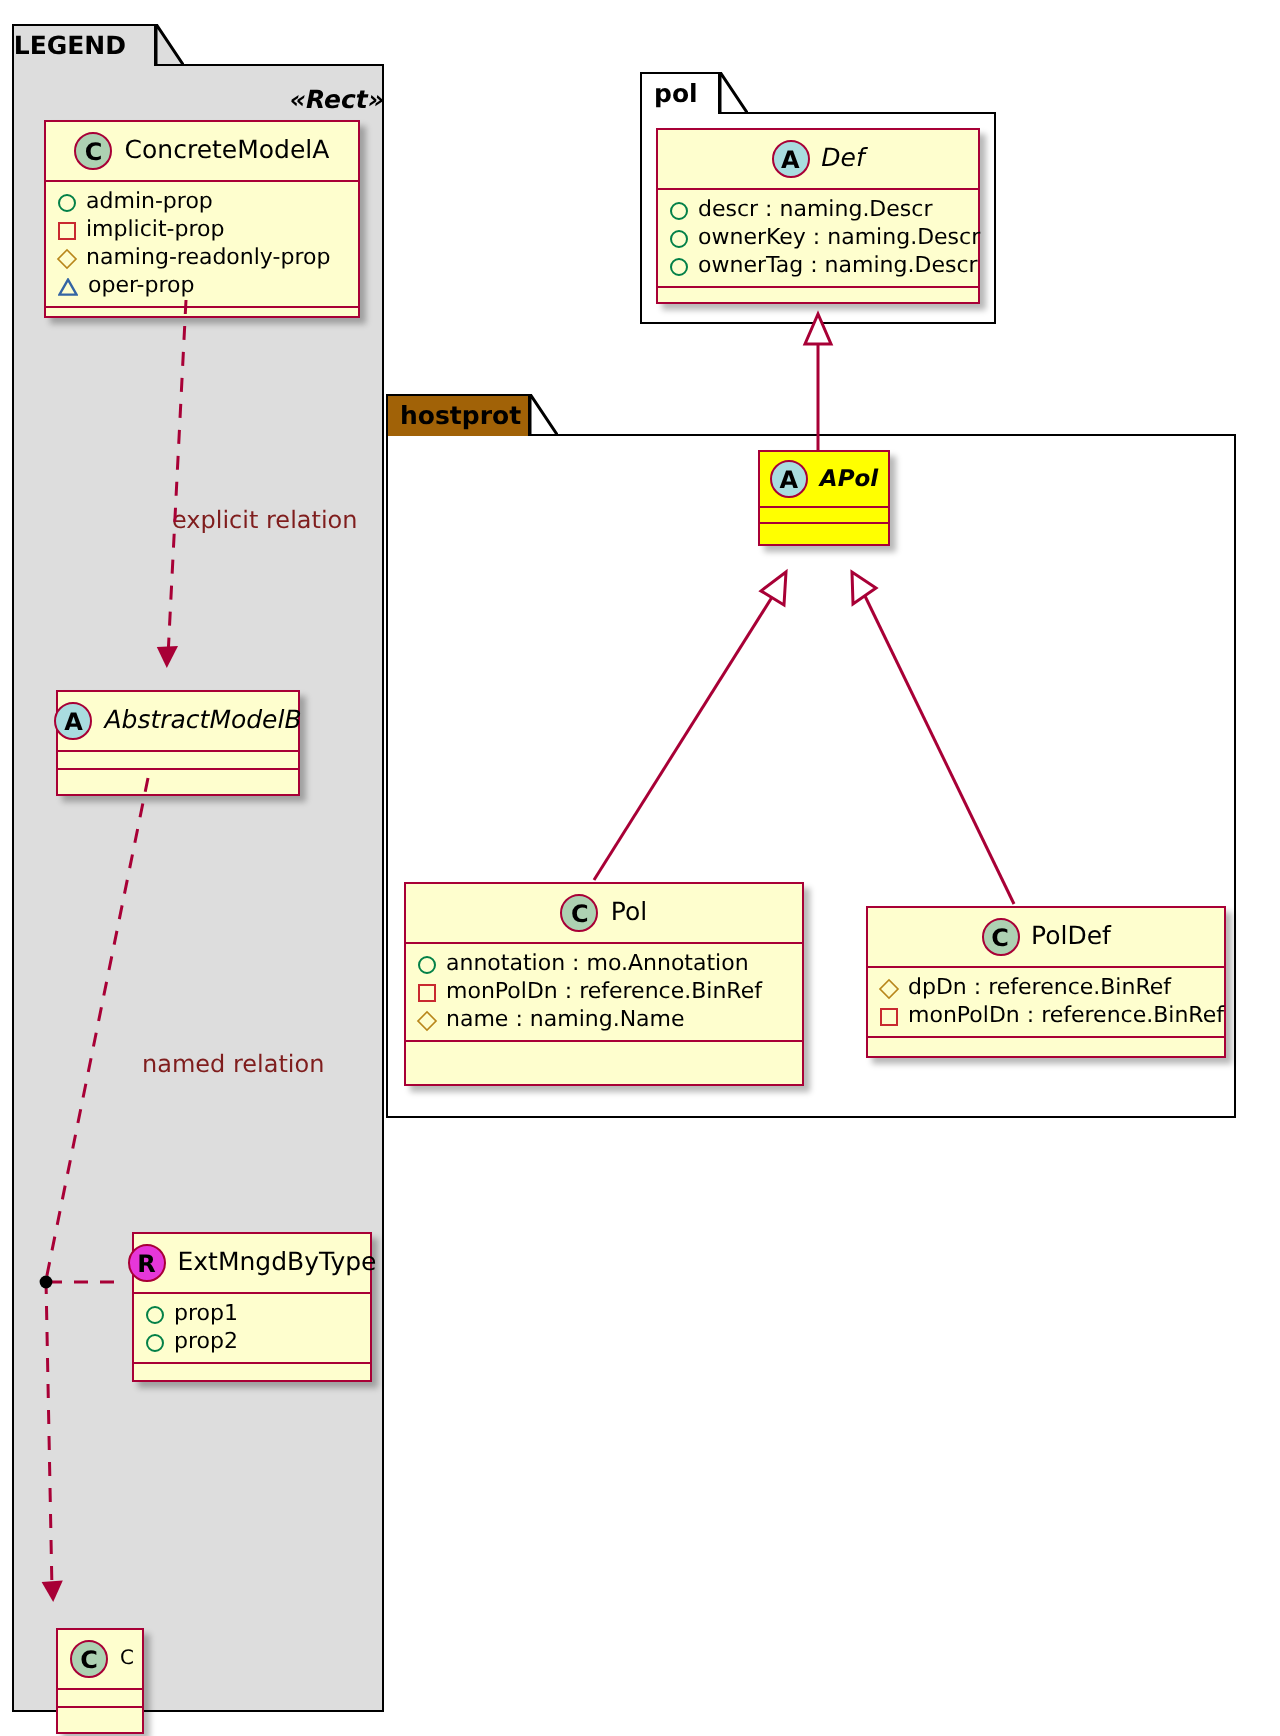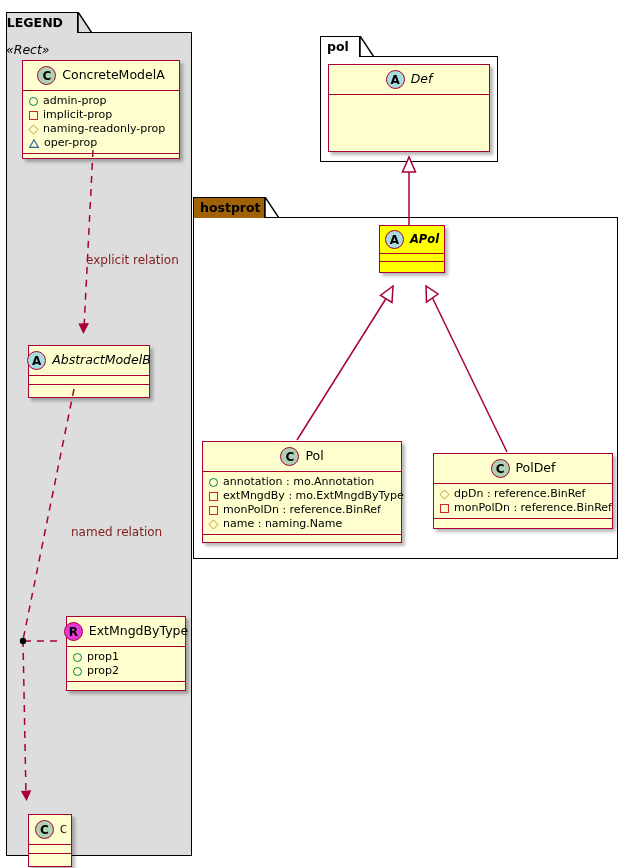--- a/index.html
+++ b/index.html
@@ -72,21 +72,21 @@
   .vm.square{border:1.3px solid #B8861B;box-sizing:border-box;background:transparent;}
   .vm.square.red{border-color:#C82930;}
   .vm.diamond{border:1.3px solid #B8861B;box-sizing:border-box;transform:rotate(45deg) scale(.80);background:transparent;}
   .tri-svg{display:block;}
 
   
   #legend-panel{background:#DDDDDD;}
   #legend-tab{background:#DDDDDD;}
 
   .stereo-label{
-    position:absolute;text-align:left;font-style:italic;font-weight:normal;
+    position:absolute;text-align:right;font-style:italic;font-weight:bold;
     font-size:12.5px;width:100%;left:0;
   }
 
   .edge-label{
     position:absolute;font-size:12px;white-space:nowrap;color:#7f1d1d;
   }
   svg.ovl{position:absolute;left:0;top:0;width:640px;height:868px;pointer-events:none;}
 </style>
 </head>
 <body>
@@ -178,20 +178,34 @@
   <svg class="abs" style="left:40px;top:0;width:14px;height:22px;" viewBox="0 0 14 22">
     <polygon points="0,0 14,21 0,21" fill="#FFFFFF" stroke="#000000" stroke-width="1.5"></polygon>
   </svg>
   <div class="pkg-body" style="top:20px;width:178px;height:106px;background:#FFFFFF;"></div>
 
   <div class="cls" style="left:8px;top:28px;width:162px;height:88px;">
     <div class="cls-title ital">
       <span class="stc stc-A">A</span>
       <span>Def</span>
     </div>
+    <div class="cls-attrs">
+      <div class="attr">
+        <span class="vm circle"></span>
+        <span>descr : naming.Descr</span>
+      </div>
+      <div class="attr">
+        <span class="vm circle"></span>
+        <span>ownerKey : naming.Descr</span>
+      </div>
+      <div class="attr">
+        <span class="vm circle"></span>
+        <span>ownerTag : naming.Descr</span>
+      </div>
+    </div>
     <div class="cls-ops" style="height:9px;"></div>
   </div>
 </div>
 
 <div class="pkg" style="left:193px;top:197px;width:425px;height:362px;">
   <div class="pkg-tab" style="width:72px;background:#a16207;">
     <span>hostprot</span>
   </div>
   <svg class="abs" style="left:72px;top:0;width:14px;height:22px;" viewBox="0 0 14 22">
     <polygon points="0,0 14,21 0,21" fill="#FFFFFF" stroke="#000000" stroke-width="1.5"></polygon>
@@ -209,24 +223,20 @@
 
   <div class="cls" style="left:9px;top:244px;width:200px;height:102px;">
     <div class="cls-title">
       <span class="stc stc-C">C</span>
       <span>Pol</span>
     </div>
     <div class="cls-attrs">
       <div class="attr">
         <span class="vm circle"></span>
         <span>annotation : mo.Annotation</span>
-      </div>
-      <div class="attr">
-        <span class="vm square red"></span>
-        <span>extMngdBy : mo.ExtMngdByType</span>
       </div>
       <div class="attr">
         <span class="vm square red"></span>
         <span>monPolDn : reference.BinRef</span>
       </div>
       <div class="attr">
         <span class="vm diamond"></span>
         <span>name : naming.Name</span>
       </div>
     </div>

